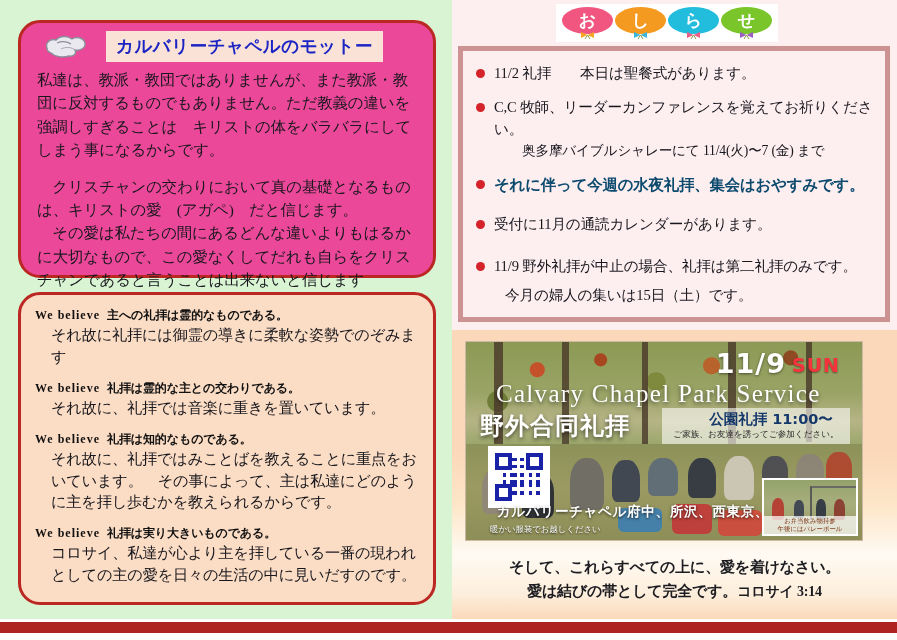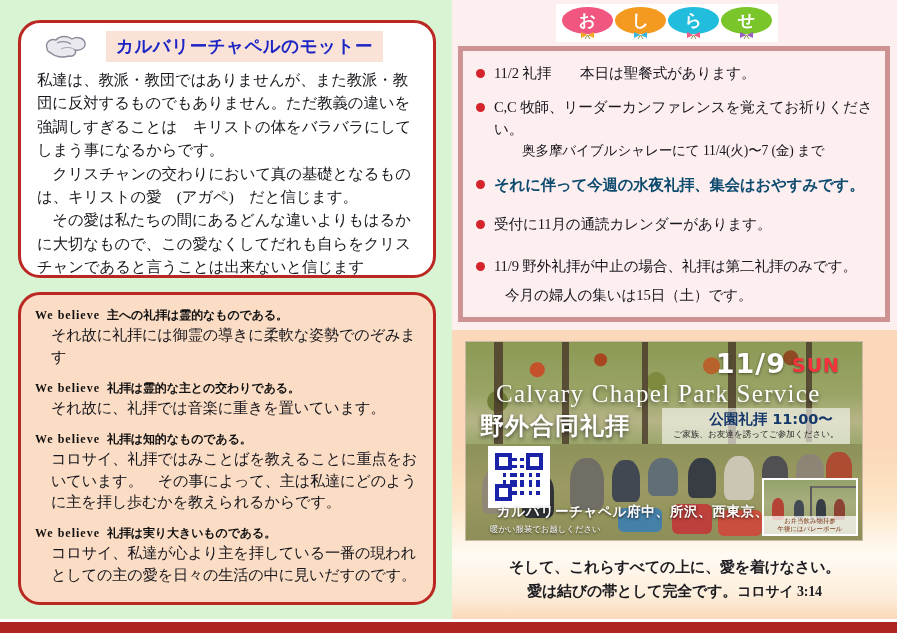--- a/index.html
+++ b/index.html
@@ -20,21 +20,21 @@
     position: absolute;
     left: 0; top: 0;
     width: 452px; height: 619px;
     background: #d9f4d2;
   }
 
   .motto-box {
     position: absolute;
     left: 18px; top: 20px;
     width: 418px; height: 258px;
-    background: #ffffff;
+    background: #ec4899;
     border: 3px solid #bb2722;
     border-radius: 22px;
   }
   .motto-head {
     position: relative;
     height: 34px;
     margin: 7px 0 2px 0;
   }
   .dove-icon {
     position: absolute;
@@ -54,21 +54,21 @@
     font-family: "DejaVu Sans", "Liberation Sans", sans-serif;
   }
   .motto-body {
     padding: 2px 14px 0 16px;
     font-size: 15.4px;
     line-height: 1.52;
     color: #17171d;
     letter-spacing: -0.1px;
   }
   .motto-body p { margin-bottom: 0; }
-  .motto-body p.gap { }
+  .motto-body p.gap { margin-top: 13px; }
 
   .believe-box {
     position: absolute;
     left: 18px; top: 292px;
     width: 418px; height: 313px;
     background: #fbdcc4;
     border: 3px solid #bb2722;
     border-radius: 22px;
     padding: 12px 12px 0 14px;
   }
@@ -434,21 +434,21 @@
       <div class="bel-item">
         <div class="bel-head">
           <span class="we">We  believe</span><span>礼拝は霊的な主との交わりである。</span>
         </div>
         <div class="bel-sub">それ故に、礼拝では音楽に重きを置いています。</div>
       </div>
       <div class="bel-item">
         <div class="bel-head">
           <span class="we">We  believe</span><span>礼拝は知的なものである。</span>
         </div>
-        <div class="bel-sub">コロサイ、礼拝ではみことばを教えることに重点をおいています。　その事によって、主は私達にどのように主を拝し歩むかを教えられるからです。</div>
+        <div class="bel-sub">それ故に、礼拝ではみことばを教えることに重点をおいています。　その事によって、主は私達にどのように主を拝し歩むかを教えられるからです。</div>
       </div>
       <div class="bel-item">
         <div class="bel-head">
           <span class="we">We  believe</span><span>礼拝は実り大きいものである。</span>
         </div>
         <div class="bel-sub">コロサイ、私達が心より主を拝している一番の現われとしての主の愛を日々の生活の中に見いだすのです。</div>
       </div>
     </div>
   </div>
 

